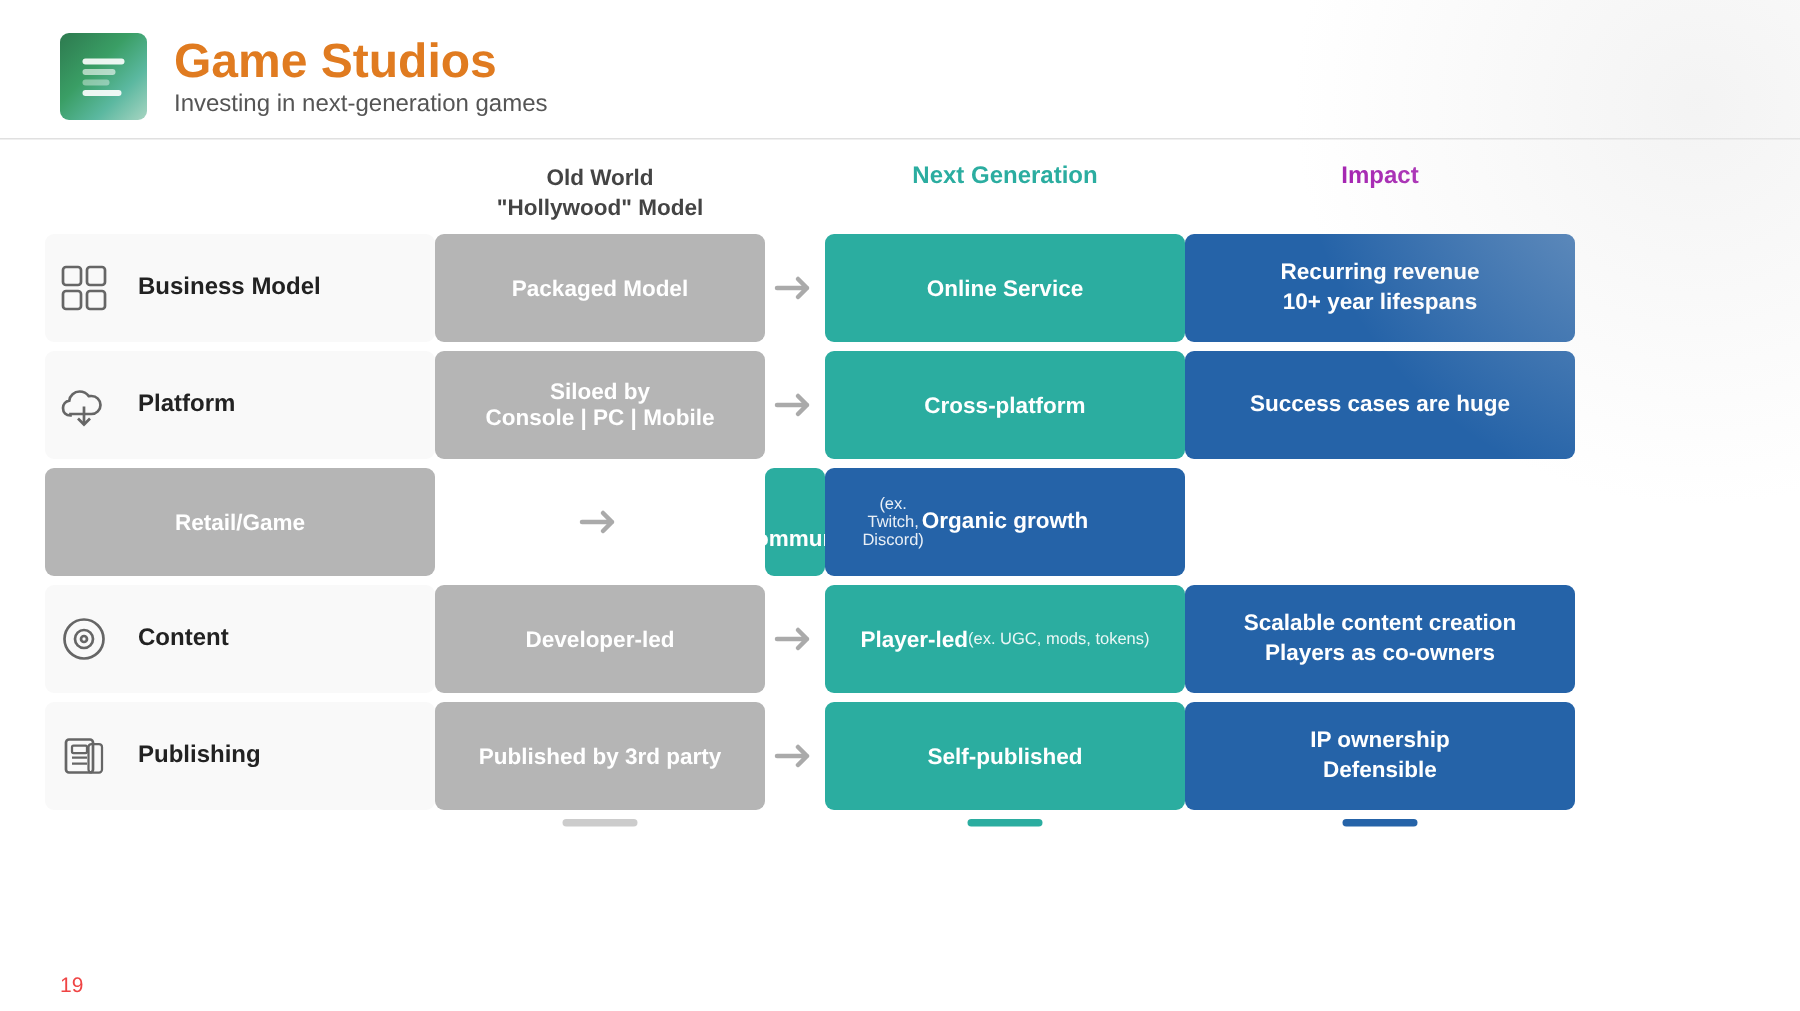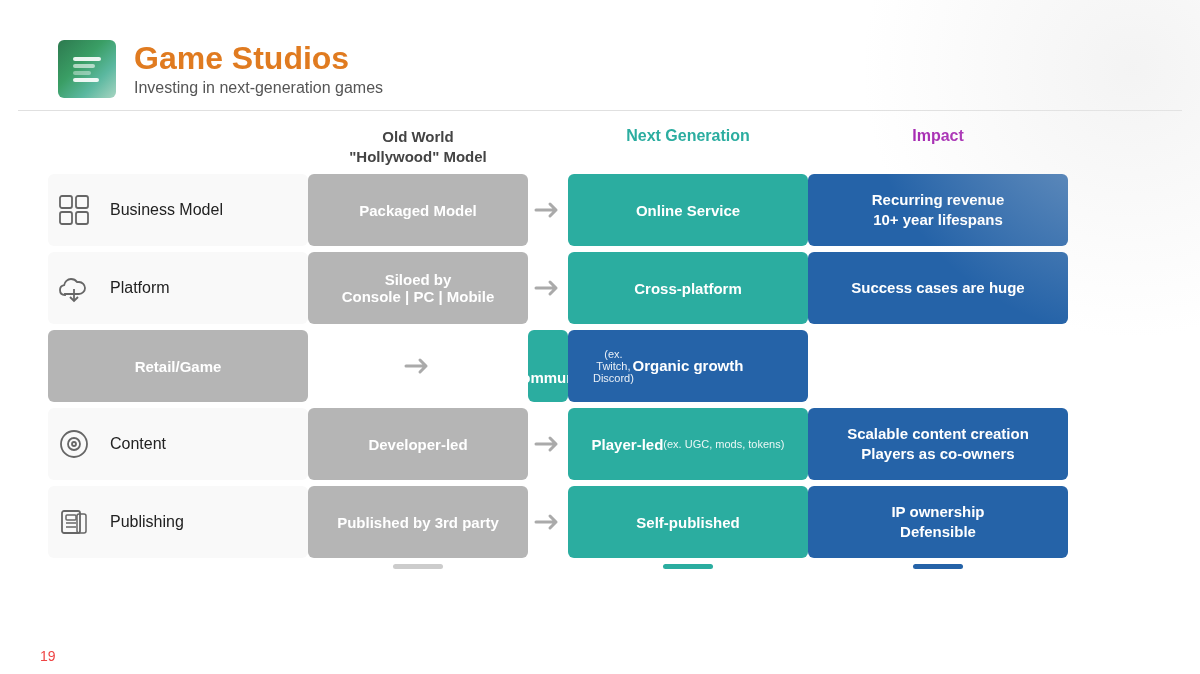--- a/index.html
+++ b/index.html
@@ -9,21 +9,21 @@
       width: 1200px;
       height: 674px;
       overflow: hidden;
       position: relative;
     }
     .slide {
       width: 1200px;
       height: 674px;
       background: #ffffff;
       position: relative;
-      padding: 18px;
+      padding: 0;
     }
     
     .bg-shape {
       position: absolute;
       right: 0;
       top: 0;
       width: 340px;
       height: 340px;
       background: radial-gradient(circle at 80% 20%, #e8e8e8 0%, transparent 70%);
       opacity: 0.5;
@@ -131,21 +131,21 @@
       width: 44px;
       height: 44px;
       flex-shrink: 0;
       display: flex;
       align-items: center;
       justify-content: center;
       color: #666;
     }
     .row-label-text {
       font-size: 16px;
-      font-weight: 400;
+      font-weight: 700;
       color: #222;
     }
     
     .cell-old {
       background: #b5b5b5;
       border-radius: 6px;
       display: flex;
       align-items: center;
       justify-content: center;
       text-align: center;

